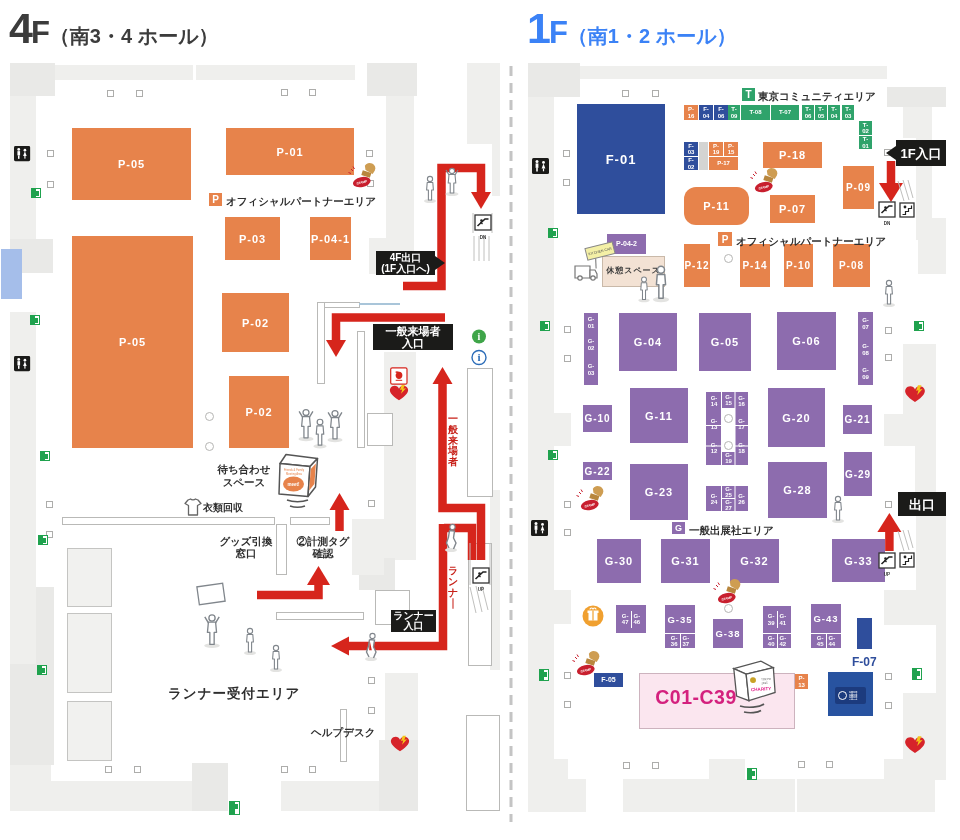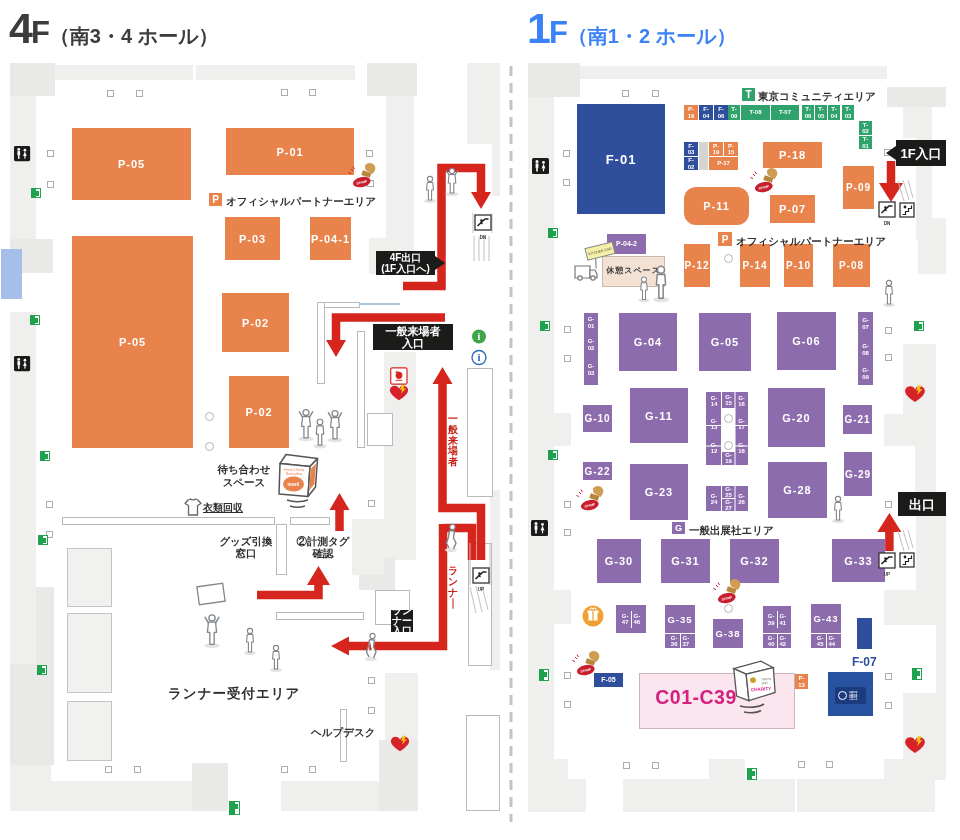--- a/index.html
+++ b/index.html
@@ -80,24 +80,24 @@
 <div class="b o" style="left:72px;top:236px;width:121px;height:212px;">P-05</div>
 <div class="b o" style="left:222px;top:293px;width:67px;height:59px;">P-02</div>
 <div class="b o" style="left:229px;top:376px;width:60px;height:72px;">P-02</div>
 
 <div class="b o" style="left:209px;top:193px;width:13px;height:13px;font-size:10px;letter-spacing:0;">P</div>
 <div class="t" style="left:226px;top:195px;font-size:10.5px;">オフィシャルパートナーエリア</div>
 
 <div class="lbl" style="left:376px;top:251px;width:59px;height:24px;font-size:10px;line-height:11px;">4F出口<br>(1F入口へ)</div>
 <div style="z-index:6;position:absolute;left:435px;top:256px;width:0;height:0;border-top:7px solid transparent;border-bottom:7px solid transparent;border-left:10px solid #1B1B19;"></div>
 <div class="lbl" style="left:373px;top:324px;width:80px;height:26px;font-size:11px;line-height:12px;">一般来場者<br>入口</div>
-<div class="lbl" style="left:391px;top:610px;width:22px;height:22px;font-size:10px;line-height:10px;">ランナー<br>入口</div>
+<div class="lbl" style="left:391px;top:610px;width:45px;height:22px;font-size:10px;line-height:10px;">ランナー<br>入口</div>
 
 <div class="tc" style="left:204px;top:463px;width:80px;font-size:10.5px;line-height:13px;">待ち合わせ<br>スペース</div>
-<div class="t" style="left:203px;top:501px;font-size:10px;text-decoration:underline;">衣類回収</div>
+<div class="t" style="left:203px;top:501px;font-size:10px;">衣類回収</div>
 <div class="tc" style="left:206px;top:535px;width:80px;font-size:10.5px;line-height:12px;">グッズ引換<br>窓口</div>
 <div class="tc" style="left:283px;top:535px;width:80px;font-size:10.5px;line-height:12px;">②計測タグ<br>確認</div>
 <div class="t" style="left:168px;top:685px;font-size:13.5px;letter-spacing:1px;">ランナー受付エリア</div>
 <div class="t" style="left:311px;top:726px;font-size:10.5px;">ヘルプデスク</div>
 <div class="tc" style="left:447px;top:414px;font-size:10px;color:#C8221A;width:12px;line-height:10.8px;">一<br>般<br>来<br>場<br>者</div>
 <div class="tc" style="left:447px;top:566px;font-size:10px;color:#C8221A;width:12px;line-height:10.8px;">ラ<br>ン<br>ナ<br>｜</div>
 
 <div class="pil" style="left:107px;top:90px;"></div>
 <div class="pil" style="left:136px;top:90px;"></div>
 <div class="pil" style="left:281px;top:89px;"></div>

